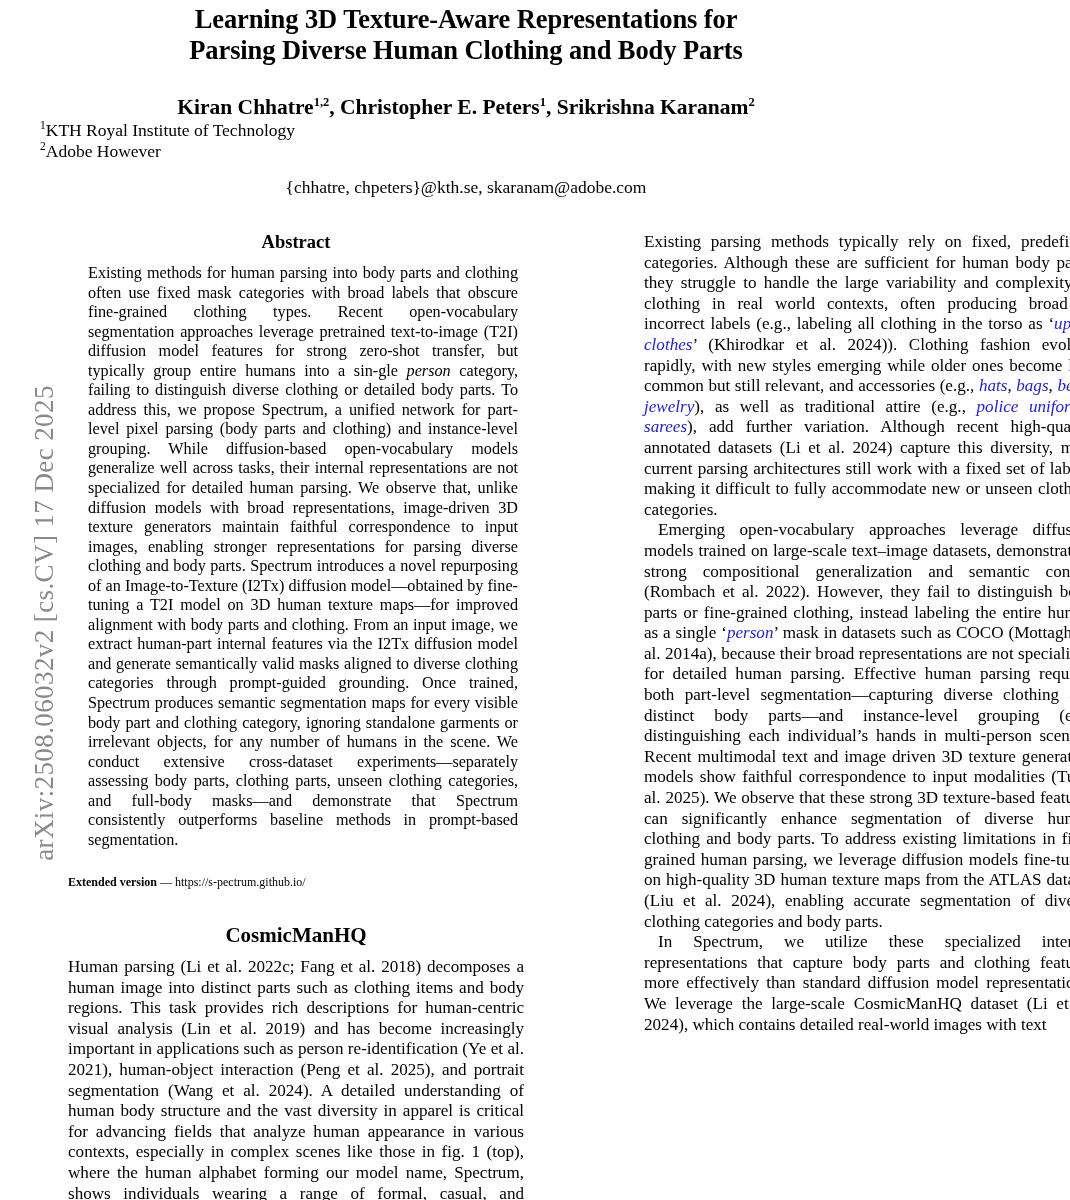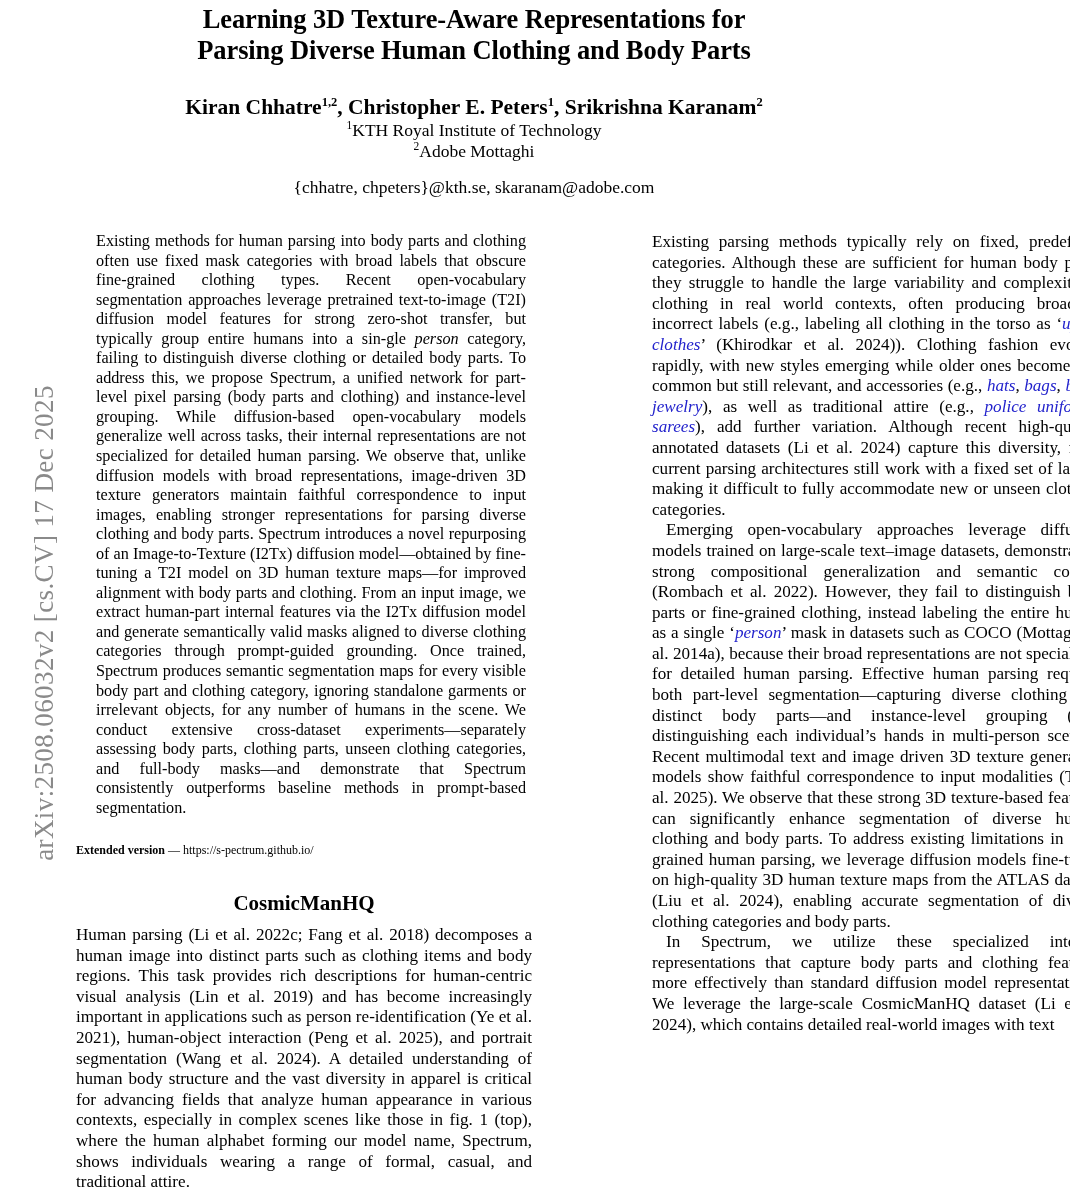--- a/index.html
+++ b/index.html
@@ -32,21 +32,21 @@
     font-size: 27px;
     letter-spacing: 0.4px;
     color: #8a8a8a;
     white-space: nowrap;
     user-select: none;
   }
 
   
   #page {
     position: absolute;
-    left: 8px; top: 0;
+    left: 0; top: 0;
     width: 932px;
     height: 1200px;
   }
 
   
   #header {
     padding-top: 4px;
   }
   #paper-title {
     text-align: center;
@@ -63,23 +63,24 @@
     margin-top: 28px;
     line-height: 26px;
   }
   #authors sup {
     font-size: 12.5px;
     font-weight: bold;
     vertical-align: super;
     line-height: 0;
   }
   .affil {
-    text-align: center;
+    text-align: left;
     font-size: 17.5px;
     line-height: 21px;
+    padding-left: 40px;
   }
   .affil:first-of-type { margin-top: 6px; }
   .affil sup {
     font-size: 11.5px;
     vertical-align: super;
     line-height: 0;
   }
   #emails {
     text-align: center;
     font-size: 17.5px;
@@ -158,29 +159,30 @@
     </h1>
 
     <div id="authors">
       <span>Kiran Chhatre</span><sup>1,2</sup><span>, </span><span>Christopher E. Peters</span><sup>1</sup><span>, </span><span>Srikrishna Karanam</span><sup>2</sup>
     </div>
 
     <div class="affil">
       <sup>1</sup><span>KTH Royal Institute of Technology</span>
     </div>
     <div class="affil">
-      <sup>2</sup><span>Adobe Mottaghi</span>
+      <sup>2</sup><span>Adobe However</span>
     </div>
     <div id="emails">{chhatre, chpeters}@kth.se, skaranam@adobe.com</div>
   </div>
 
   <div id="columns">
 
     <div class="column" id="col-left">
 
+      <div class="section-head" id="abstract-head">Abstract</div>
 
       <div id="abstract-body"><span>Existing methods for human parsing into body parts and clothing often use fixed mask categories with broad labels that obscure fine-grained clothing types. Recent open-vocabulary segmentation approaches leverage pretrained text-to-image (T2I) diffusion model features for strong zero-shot transfer, but typically group entire humans into a sin-gle </span><span class="it">person</span><span> category, failing to distinguish diverse clothing or detailed body parts. To address this, we propose Spectrum, a unified network for part-level pixel parsing (body parts and clothing) and instance-level grouping. While diffusion-based open-vocabulary models generalize well across tasks, their internal representations are not specialized for detailed human parsing. We observe that, unlike diffusion models with broad representations, image-driven 3D texture generators maintain faithful correspondence to input images, enabling stronger representations for parsing diverse clothing and body parts. Spectrum introduces a novel repurposing of an Image-to-Texture (I2Tx) diffusion model—obtained by fine-tuning a T2I model on 3D human texture maps—for improved alignment with body parts and clothing. From an input image, we extract human-part internal features via the I2Tx diffusion model and generate semantically valid masks aligned to diverse clothing categories through prompt-guided grounding. Once trained, Spectrum produces semantic segmentation maps for every visible body part and clothing category, ignoring standalone garments or irrelevant objects, for any number of humans in the scene. We conduct extensive cross-dataset experiments—separately assessing body parts, clothing parts, unseen clothing categories, and full-body masks—and demonstrate that Spectrum consistently outperforms baseline methods in prompt-based segmentation.</span></div>
 
       <div id="extended-version"><span class="ev-label">Extended version</span><span> — </span><span>https://s-pectrum.github.io/</span></div>
 
       <div class="section-head" id="intro-head">CosmicManHQ</div>
 
       <p class="para">Human parsing (Li et al. 2022c; Fang et al. 2018) decomposes a human image into distinct parts such as clothing items and body regions. This task provides rich descriptions for human-centric visual analysis (Lin et al. 2019) and has become increasingly important in applications such as person re-identification (Ye et al. 2021), human-object interaction (Peng et al. 2025), and portrait segmentation (Wang et al. 2024). A detailed understanding of human body structure and the vast diversity in apparel is critical for advancing fields that analyze human appearance in various contexts, especially in complex scenes like those in fig. 1 (top), where the human alphabet forming our model name, Spectrum, shows individuals wearing a range of formal, casual, and traditional attire.</p>
 
     </div>

